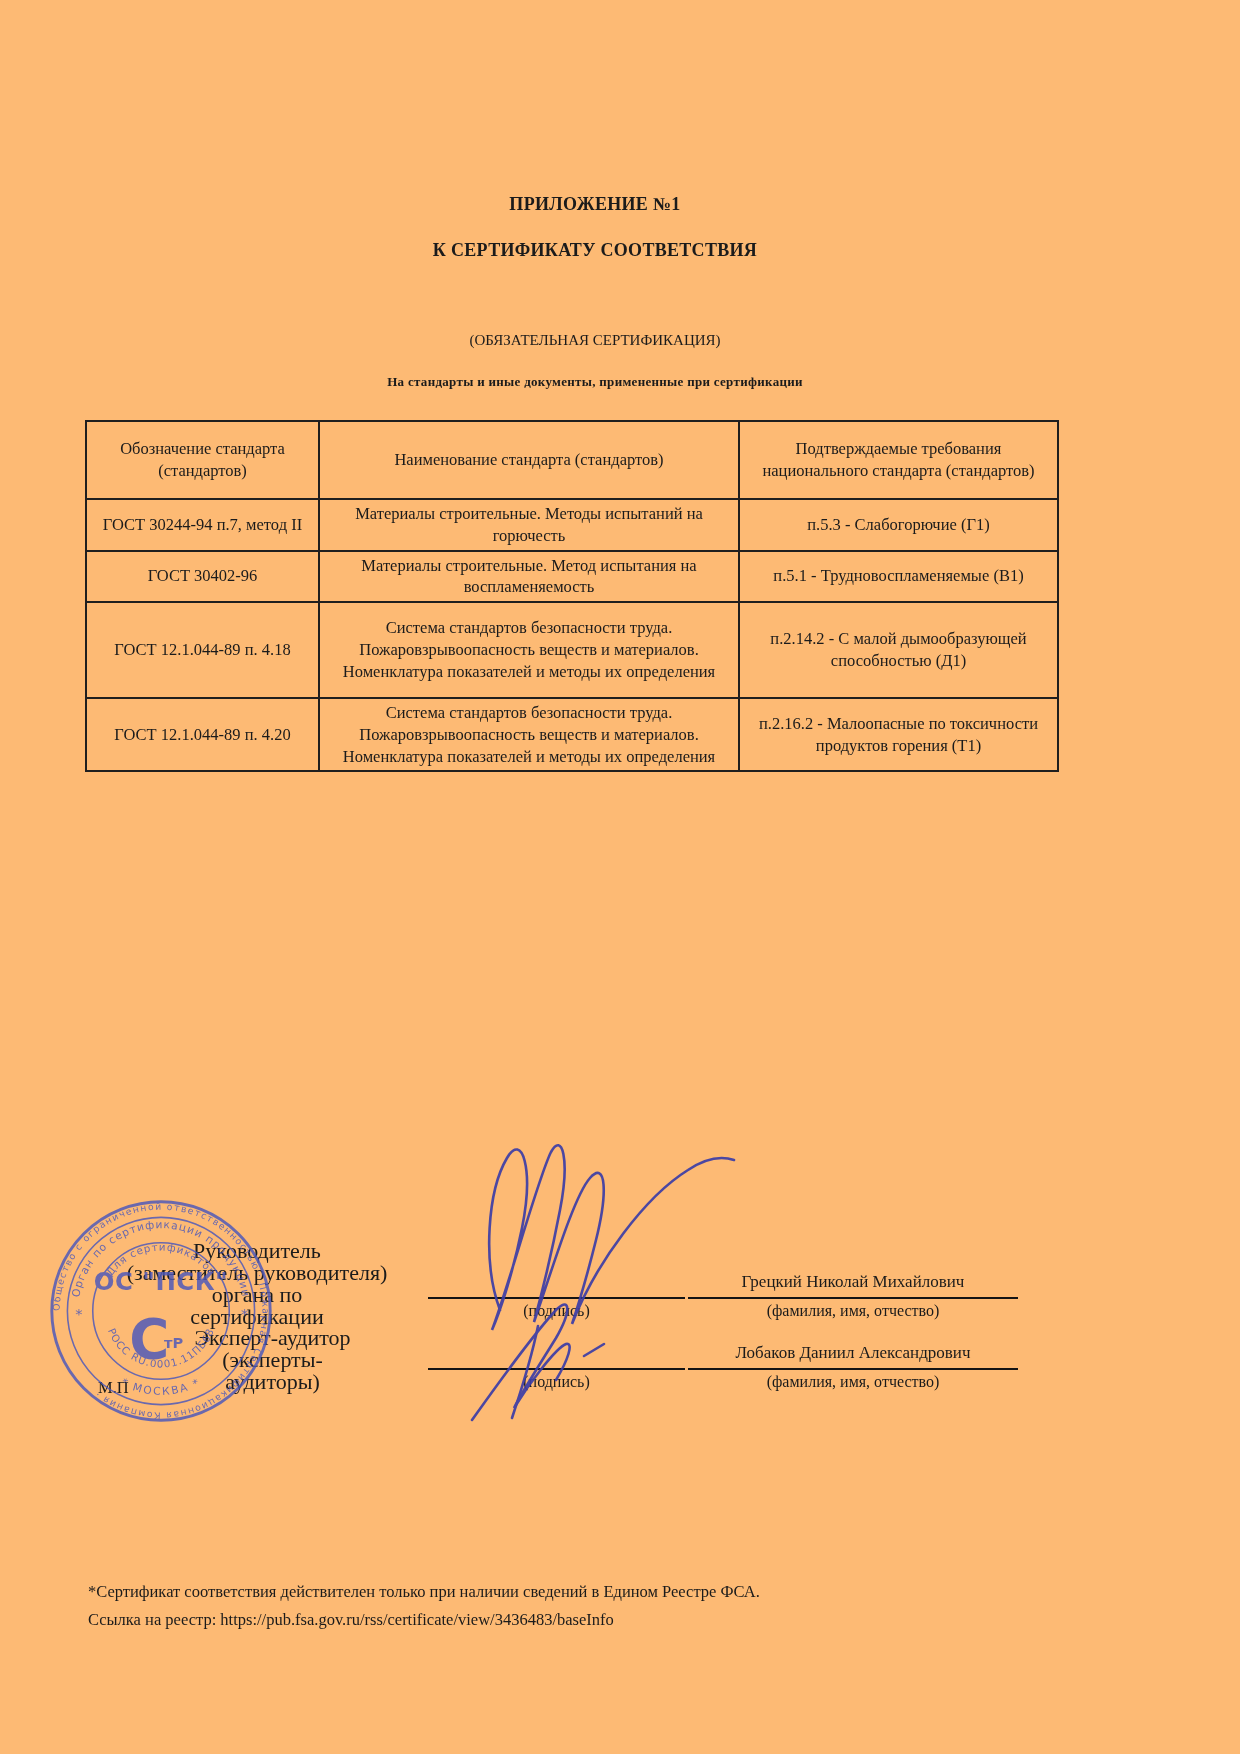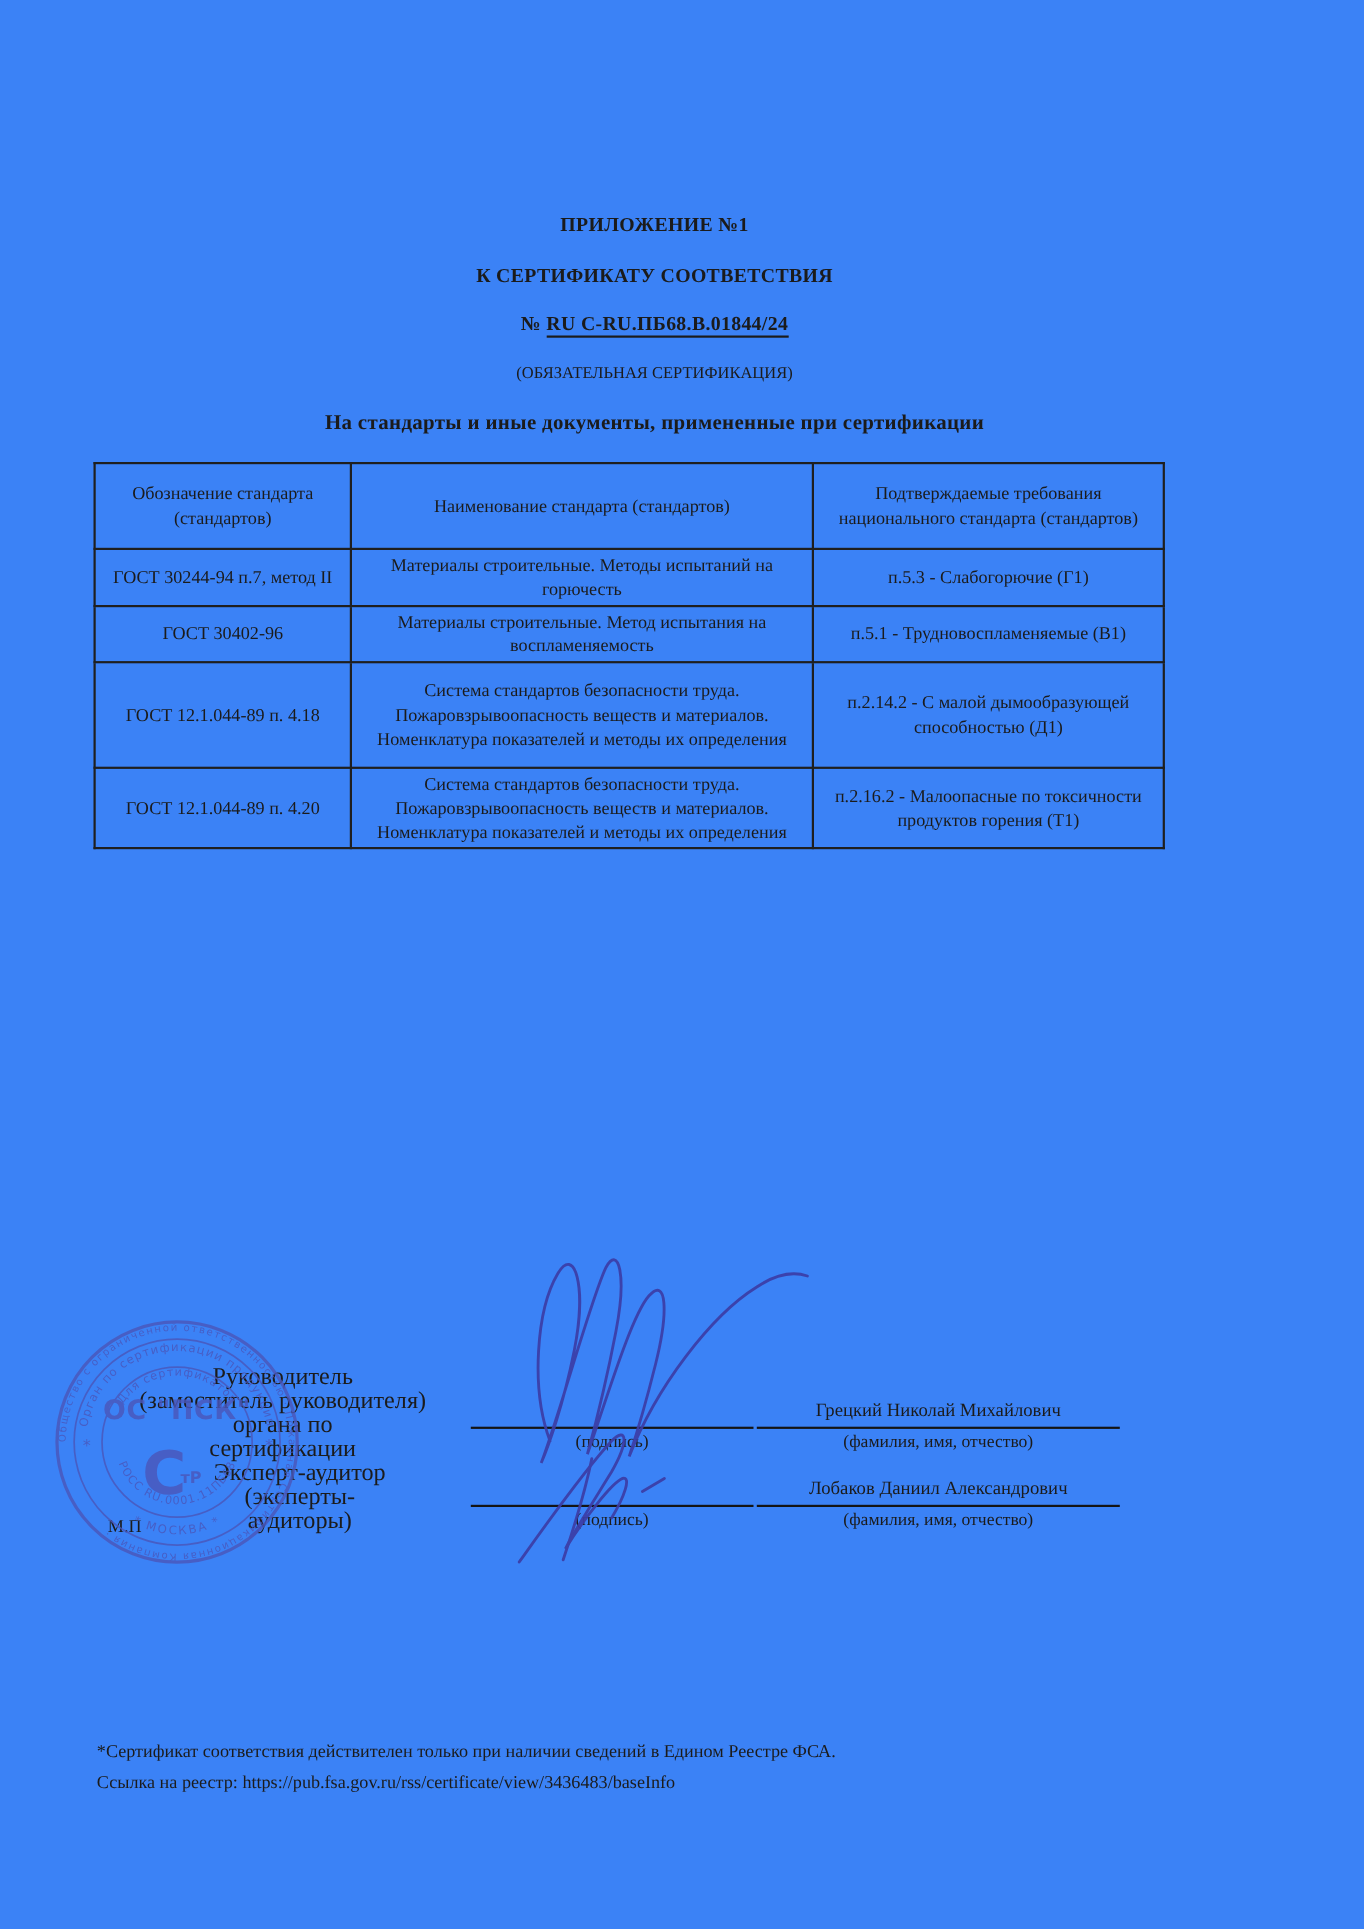--- a/index.html
+++ b/index.html
@@ -6,21 +6,21 @@
     --text:#1b1b1b;
     --stamp:#4a57bb;
     --ink:#3c3da6;
   }
   *{box-sizing:border-box;}
   body{margin:0;background:#e8e8e8;}
   .page{
     position:relative;
     width:1240px;height:1754px;
     margin:0 auto;
-    background:#3b82f6;
+    background:#fdba74;
     font-family:"Liberation Serif","DejaVu Serif",serif;
     color:var(--text);
     overflow:hidden;
   }
   .hline{position:absolute;left:0;width:1190px;text-align:center;white-space:nowrap;}
   .t-bold{font-weight:bold;font-size:18px;letter-spacing:.3px;}
   .t-small{font-size:15px;}
   .underlined{border-bottom:2px solid var(--text);padding-bottom:1px;}
   
   table.std{
@@ -49,23 +49,22 @@
   .footer{font-size:16.5px;line-height:28px;}
   svg text{font-family:"DejaVu Sans","Liberation Sans",sans-serif;}
 </style>
 </head>
 <body>
 
 <div class="page">
 
   <div class="hline t-bold" style="top:194px;">ПРИЛОЖЕНИЕ №1</div>
   <div class="hline t-bold" style="top:240px;">К СЕРТИФИКАТУ СООТВЕТСТВИЯ</div>
-  <div class="hline t-bold" style="top:284px;"><span>№</span>&nbsp;<span class="underlined">RU C-RU.ПБ68.В.01844/24</span></div>
   <div class="hline t-small" style="top:332px;">(ОБЯЗАТЕЛЬНАЯ СЕРТИФИКАЦИЯ)</div>
-  <div class="hline t-bold" style="top:374px;font-size:19px;">На стандарты и иные документы, примененные при сертификации</div>
+  <div class="hline t-bold" style="top:374px;font-size:13px;">На стандарты и иные документы, примененные при сертификации</div>
 
   <table class="std">
     <colgroup>
         <col class="c1">
         <col class="c2">
         <col class="c3">
       </colgroup>
     <tbody>
         <tr class="r-head">
       <td>Обозначение стандарта (стандартов)</td>

